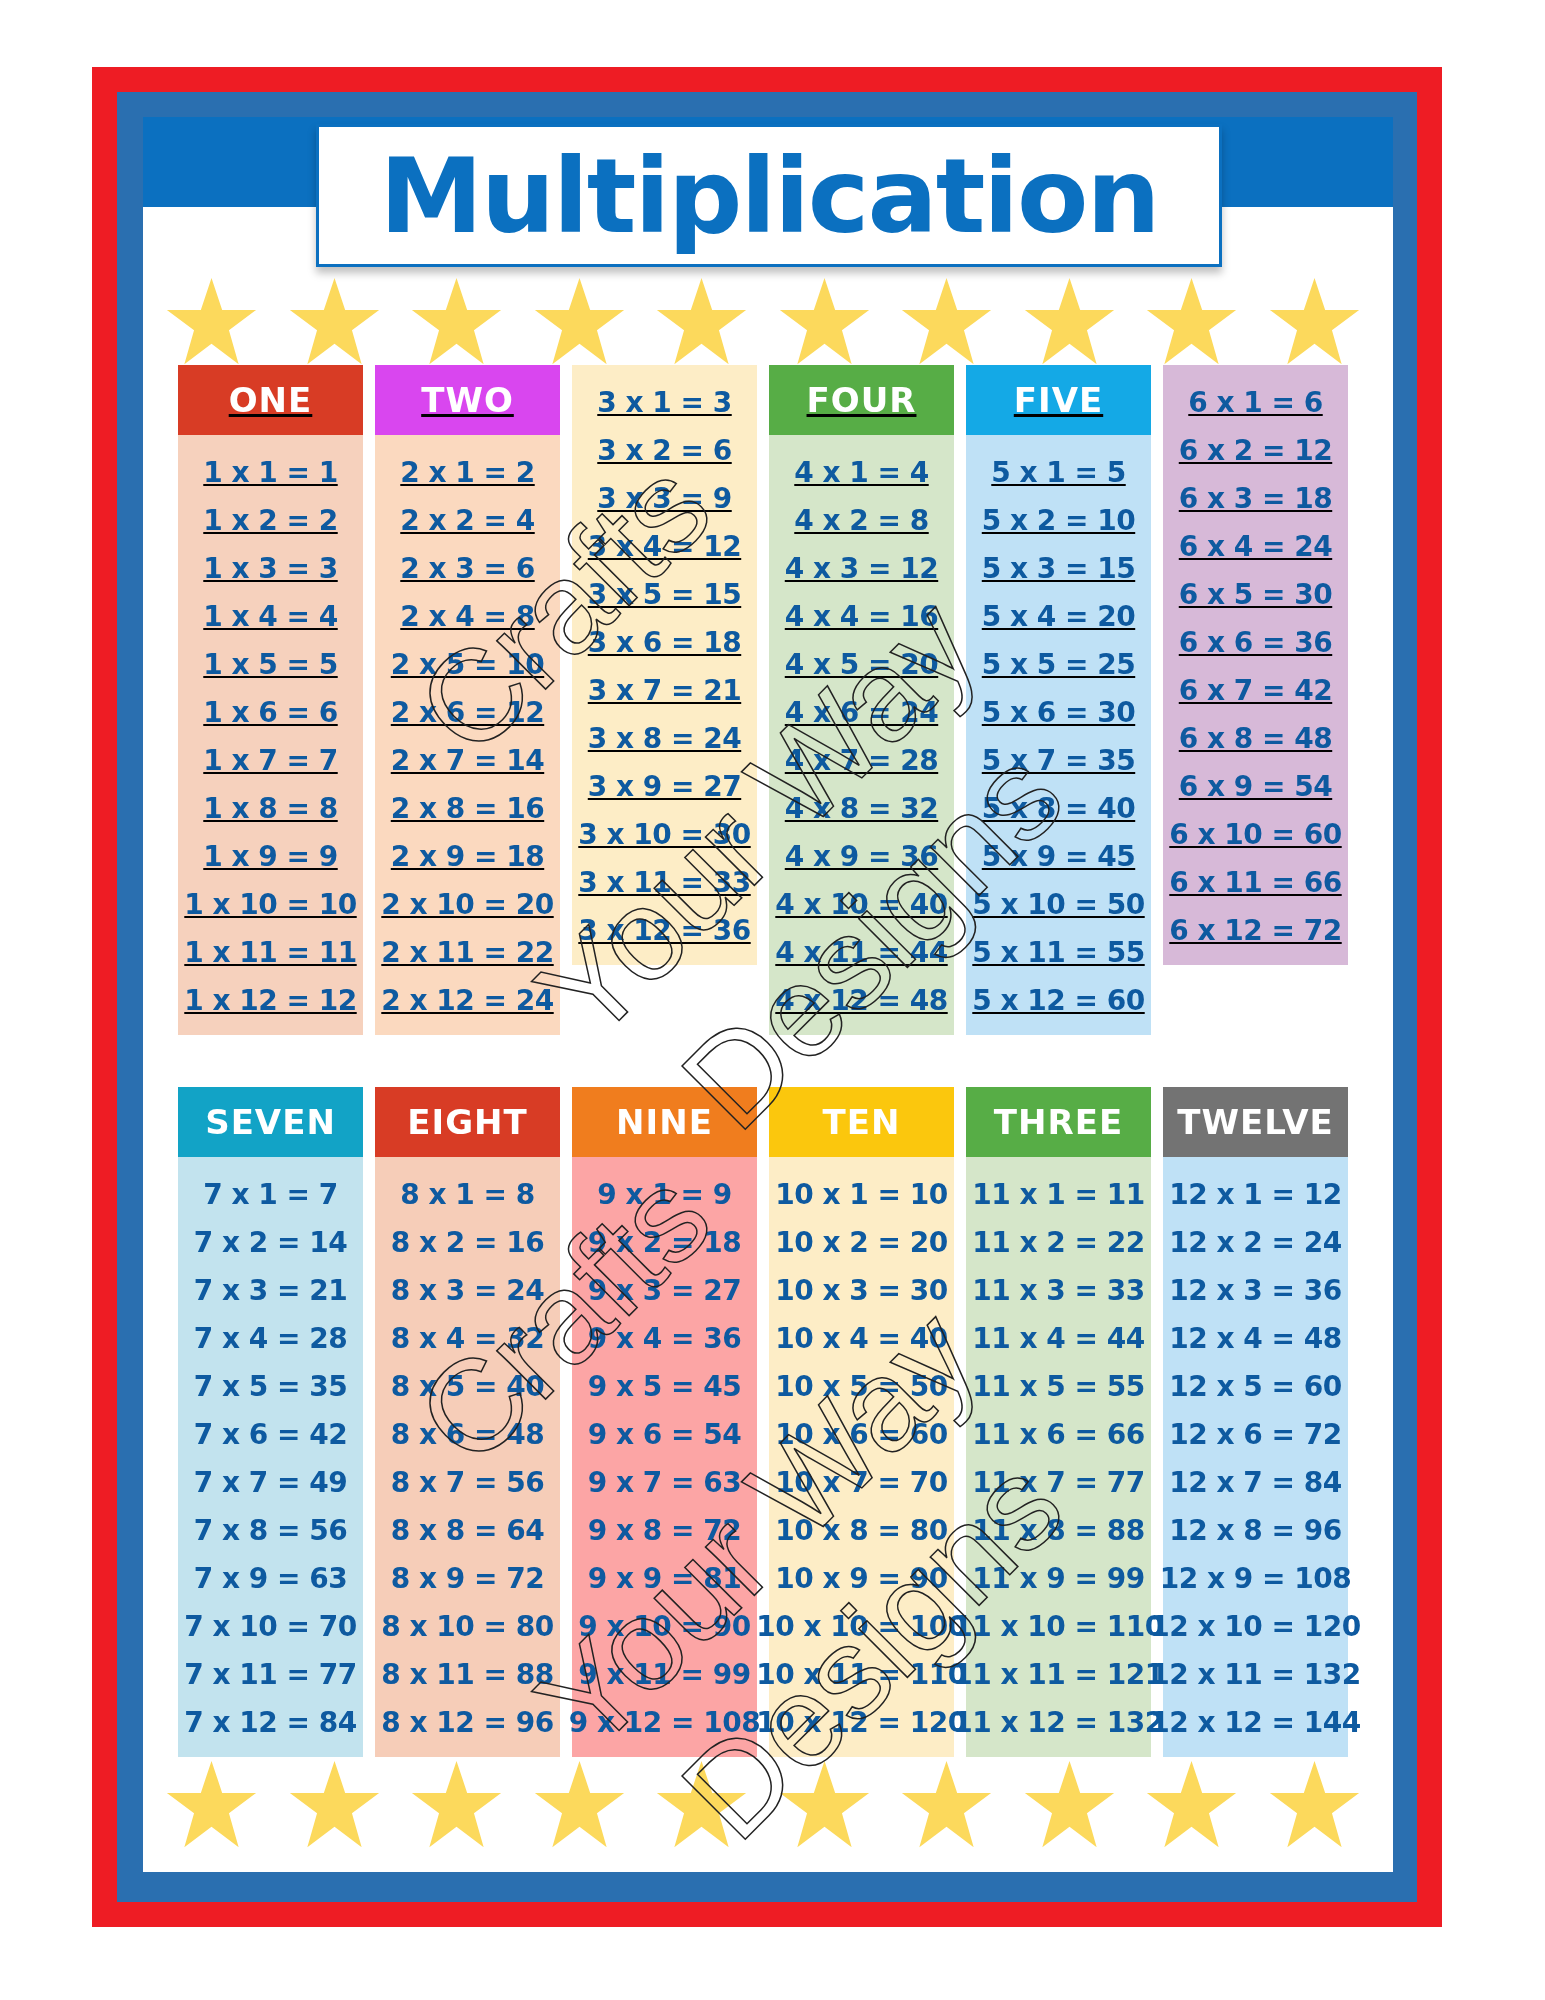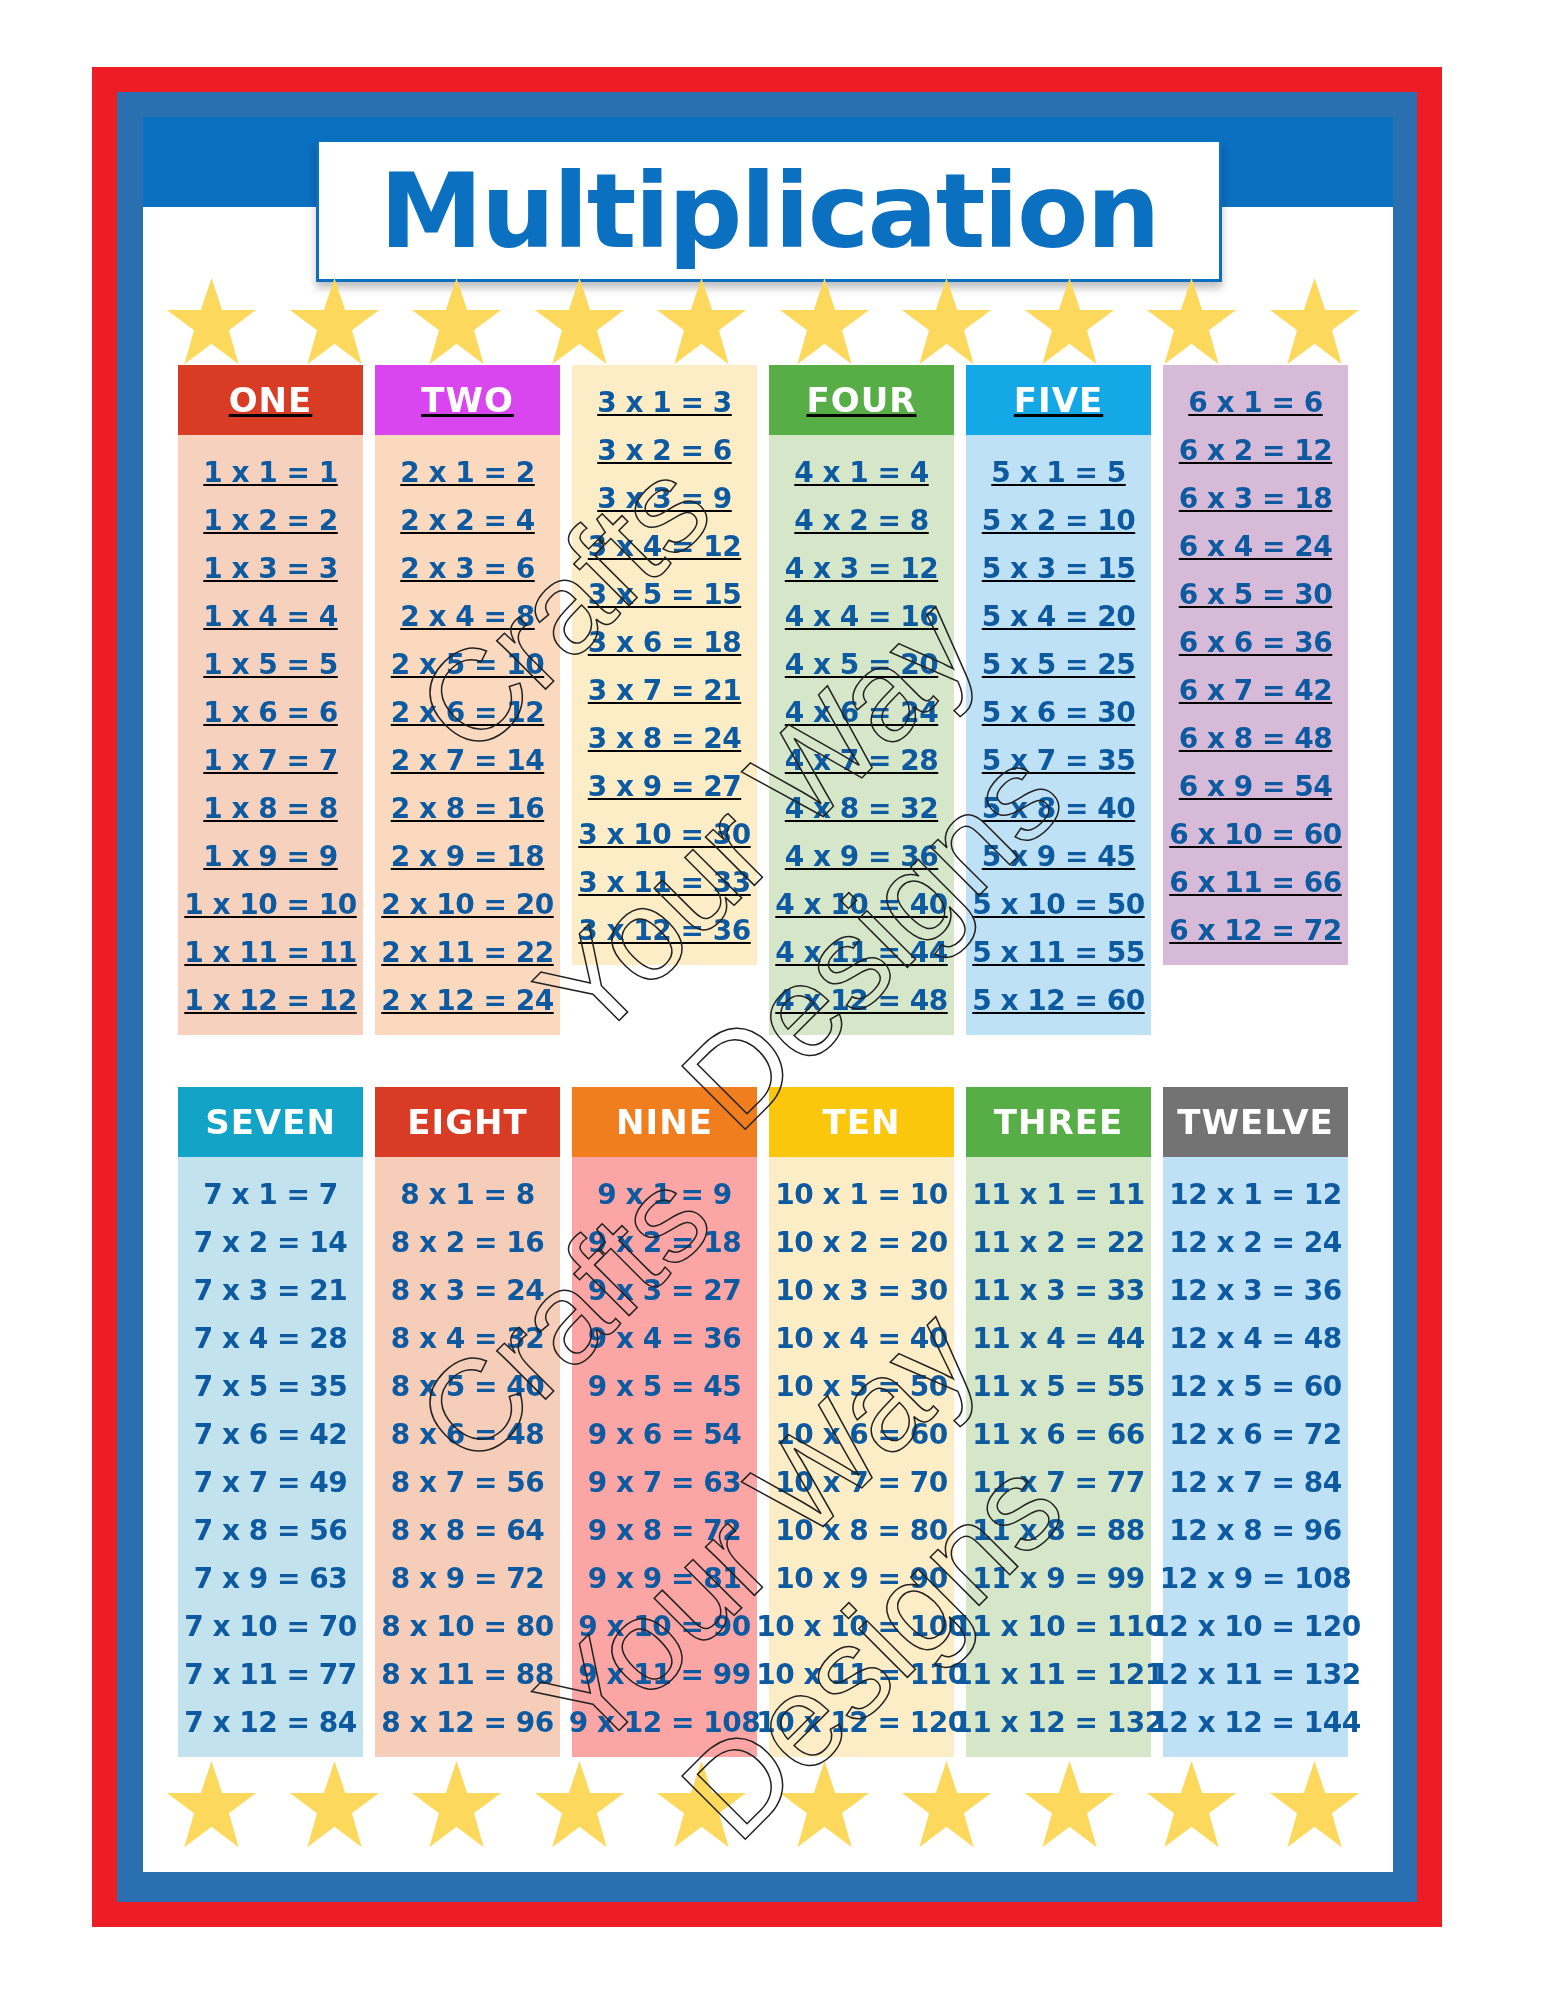--- a/index.html
+++ b/index.html
@@ -1,21 +1,21 @@
 <!DOCTYPE html>
 <html><head>
 <meta charset="utf-8">
 <style>
   html, body { margin:0; padding:0; background:#ffffff; }
   body { width:1545px; height:2000px; position:relative; overflow:hidden; font-family:"DejaVu Sans", sans-serif; }
   .frame-red { position:absolute; left:92px; top:67px; width:1350px; height:1860px; background:#ee1c24; }
   .frame-blue { position:absolute; left:117px; top:92px; width:1300px; height:1810px; background:#2a6fb0; }
   .content { position:absolute; left:143px; top:117px; width:1250px; height:1755px; background:#ffffff; overflow:hidden; }
   .banner { position:absolute; left:0; top:0; width:100%; height:90px; background:#0b70c0; }
-  .title-box { position:absolute; left:173px; top:22px; width:900px; height:137px; background:#fff; border:3px solid #0b70c0; box-shadow:0 6px 8px rgba(0,0,0,0.25); display:flex; align-items:center; justify-content:center; }
+  .title-box { position:absolute; left:173px; top:7px; width:900px; height:137px; background:#fff; border:3px solid #0b70c0; box-shadow:0 6px 8px rgba(0,0,0,0.25); display:flex; align-items:center; justify-content:center; }
   .title { font-family:"DejaVu Sans", sans-serif; font-weight:bold; font-size:104px; color:#0b70c0; letter-spacing:-2px; }
   .stars { position:absolute; left:20px; width:1200px; display:flex; justify-content:space-between; }
   .star { width:97px; height:97px; }
   .star svg { width:100%; height:100%; display:block; }
   .table-row { position:absolute; left:35px; width:1170px; display:flex; justify-content:space-between; }
   .col { width:185px; display:flex; flex-direction:column; }
   .col-head { height:70px; display:flex; align-items:center; justify-content:center; color:#fff; font-weight:bold; font-size:34px; letter-spacing:1px; }
   .col-body { padding:14px 0 10px 0; display:flex; flex-direction:column; align-items:center; }
   .fact { height:48px; line-height:48px; font-weight:bold; font-size:28px; color:#0e5aa0; white-space:nowrap; letter-spacing:-0.5px; }
   .wm { position:absolute; font-family:"Liberation Sans", sans-serif; font-size:130px; color:transparent; -webkit-text-stroke:1.5px #222; transform-origin:left top; white-space:nowrap; pointer-events:none; }

